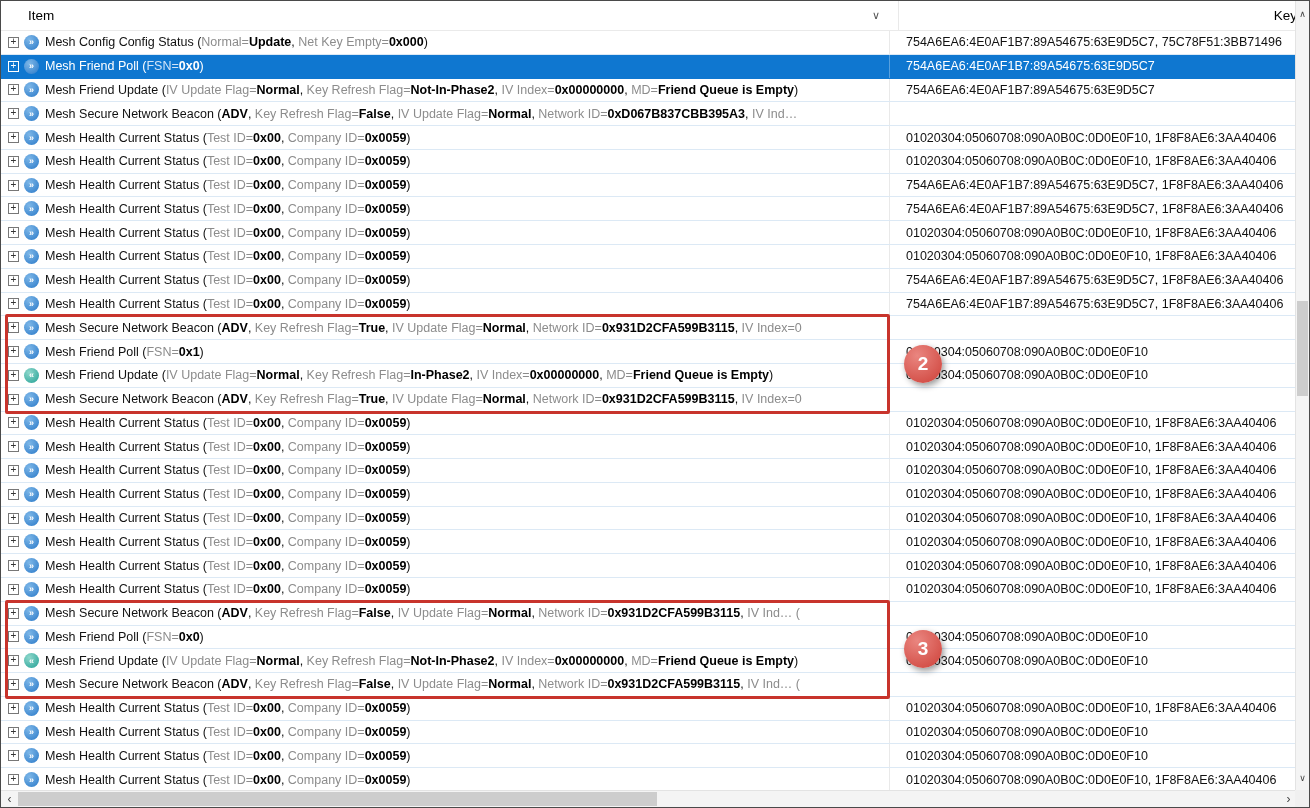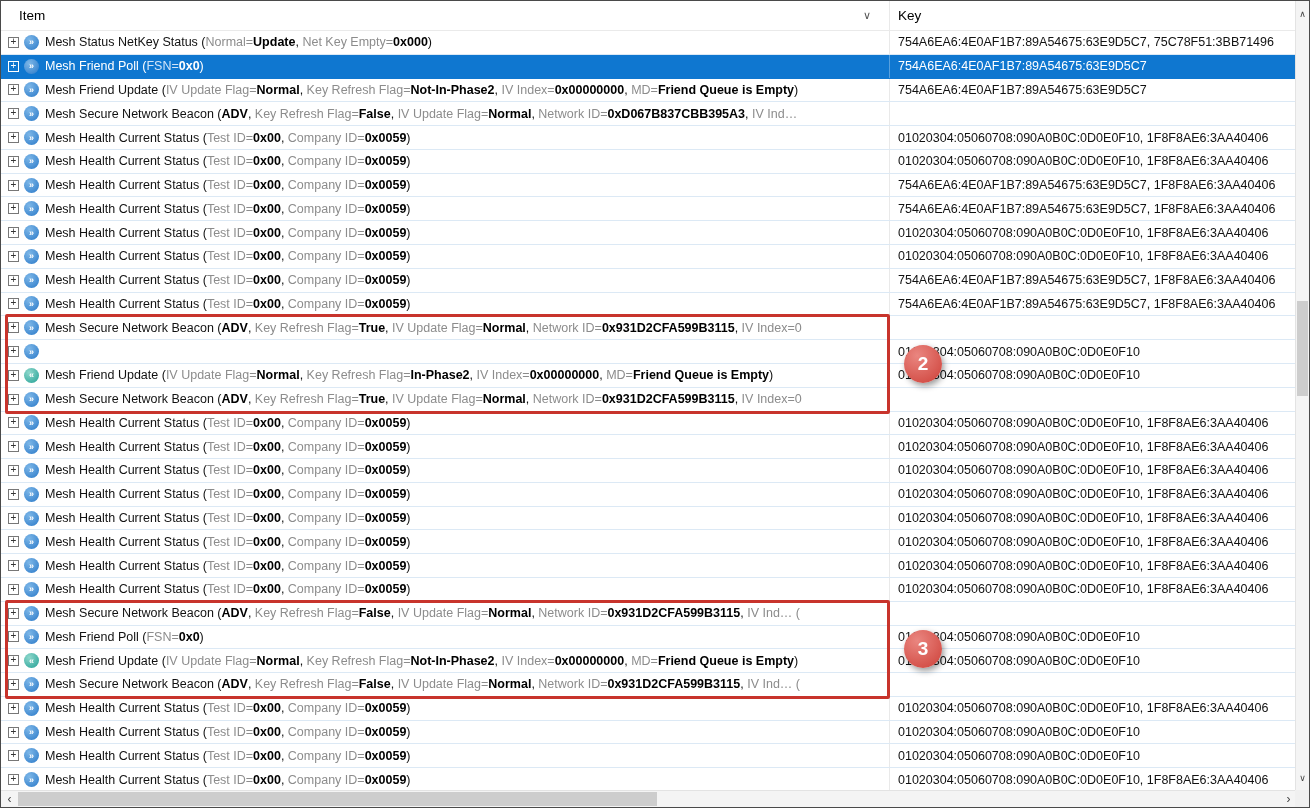--- a/index.html
+++ b/index.html
@@ -9,33 +9,33 @@
     border:1px solid #4a4a4a; overflow:hidden;
     font-family:"Liberation Sans", sans-serif; font-size:12.5px; color:#111;
   }
   
   .header {
     position:absolute; top:0; left:0; width:1296px; height:30px;
     background:#fff; border-bottom:1px solid #eaeaea; display:flex;
     font-size:13.5px; color:#000; z-index:3;
   }
   .hcol { display:flex; align-items:center; position:relative; }
-  .hcol.item { width:888px; padding-left:18px; }
-  .hcol.key  { flex:1; padding-left:8px; border-left:1px solid var(--column-line,#e9e9e9); }
+  .hcol.item { width:888px; padding-left:18px;margin-left:9px; }
+  .hcol.key  { flex:1; padding-left:8px; border-left:1px solid var(--column-line,#e9e9e9);justify-content:flex-end; }
   .chev { position:absolute; right:18px; top:50%; transform:translateY(-54%); color:#555; font-size:11px; }
   
   .list {
     position:absolute; top:30px; left:0; width:1296px; height:761px;
     display:flex; flex-direction:column; z-index:1; background:#fff;
   }
   .row { flex:1 1 0; display:flex; align-items:stretch; background:#fff;
          border-bottom:1px solid var(--grid-line,#dce9f5); min-height:0; }
   .cell-item { width:888px; display:flex; align-items:center; padding-left:7px;
                overflow:hidden; white-space:nowrap; }
-  .cell-key  { flex:1; display:flex; align-items:center; padding-left:8px;
+  .cell-key  { flex:1; display:flex; align-items:center; padding-left:16px;
                border-left:1px solid var(--column-line,#e9e9e9);
                overflow:hidden; white-space:nowrap; }
   .expand { flex:none; width:11px; height:11px; border:1px solid #777; background:#fff;
             color:#333; font-size:10px; line-height:8px; text-align:center; }
   .msgicon { flex:none; width:15px; height:15px; margin:0 6px 0 5px; border-radius:50%;
              color:#fff; font-size:9px; font-weight:bold;
              display:flex; align-items:center; justify-content:center; }
   .msgicon.blue { background:radial-gradient(circle at 35% 30%, #7db7e8, var(--icon-blue,#2a79c8)); }
   .msgicon.teal { background:radial-gradient(circle at 35% 30%, #8fd8cc, var(--icon-teal,#22a095)); }
   .itext { flex:1 1 auto; min-width:0; overflow:hidden; text-overflow:ellipsis; white-space:nowrap; }
@@ -85,21 +85,21 @@
     <div class="hcol key">
       <span>Key</span>
     </div>
   </div>
 
   <div class="list" id="rows">
       <div class="row">
         <div class="cell-item">
           <span class="expand">+</span>
           <span class="msgicon blue">»</span>
-          <span class="itext"><span class="seg p">Mesh Status NetKey Status (</span><span class="seg d">Normal=</span><span class="seg b">Update</span><span class="seg p">, </span><span class="seg d">Net Key Empty=</span><span class="seg b">0x000</span><span class="seg p">)</span></span>
+          <span class="itext"><span class="seg p">Mesh Config Config Status (</span><span class="seg d">Normal=</span><span class="seg b">Update</span><span class="seg p">, </span><span class="seg d">Net Key Empty=</span><span class="seg b">0x000</span><span class="seg p">)</span></span>
         </div>
         <div class="cell-key">
           <span class="ktext">754A6EA6:4E0AF1B7:89A54675:63E9D5C7, 75C78F51:3BB71496</span>
         </div>
       </div>
       <div class="row selected">
         <div class="cell-item">
           <span class="expand">+</span>
           <span class="msgicon blue">»</span>
           <span class="itext"><span class="seg p">Mesh Friend Poll (</span><span class="seg d">FSN=</span><span class="seg b">0x0</span><span class="seg p">)</span></span>
@@ -215,20 +215,21 @@
           <span class="itext"><span class="seg p">Mesh Secure Network Beacon (</span><span class="seg b">ADV</span><span class="seg p">, </span><span class="seg d">Key Refresh Flag=</span><span class="seg b">True</span><span class="seg p">, </span><span class="seg d">IV Update Flag=</span><span class="seg b">Normal</span><span class="seg p">, </span><span class="seg d">Network ID=</span><span class="seg b">0x931D2CFA599B3115</span><span class="seg p">, </span><span class="seg d">IV Index=0</span></span>
         </div>
         <div class="cell-key">
           <span class="ktext"></span>
         </div>
       </div>
       <div class="row">
         <div class="cell-item">
           <span class="expand">+</span>
           <span class="msgicon blue">»</span>
+          <span class="itext"><span class="seg p">Mesh Friend Poll (</span><span class="seg d">FSN=</span><span class="seg b">0x1</span><span class="seg p">)</span></span>
         </div>
         <div class="cell-key">
           <span class="ktext">01020304:05060708:090A0B0C:0D0E0F10</span>
         </div>
       </div>
       <div class="row">
         <div class="cell-item">
           <span class="expand">+</span>
           <span class="msgicon teal">«</span>
           <span class="itext"><span class="seg p">Mesh Friend Update (</span><span class="seg d">IV Update Flag=</span><span class="seg b">Normal</span><span class="seg p">, </span><span class="seg d">Key Refresh Flag=</span><span class="seg b">In-Phase2</span><span class="seg p">, </span><span class="seg d">IV Index=</span><span class="seg b">0x00000000</span><span class="seg p">, </span><span class="seg d">MD=</span><span class="seg b">Friend Queue is Empty</span><span class="seg p">)</span></span>

